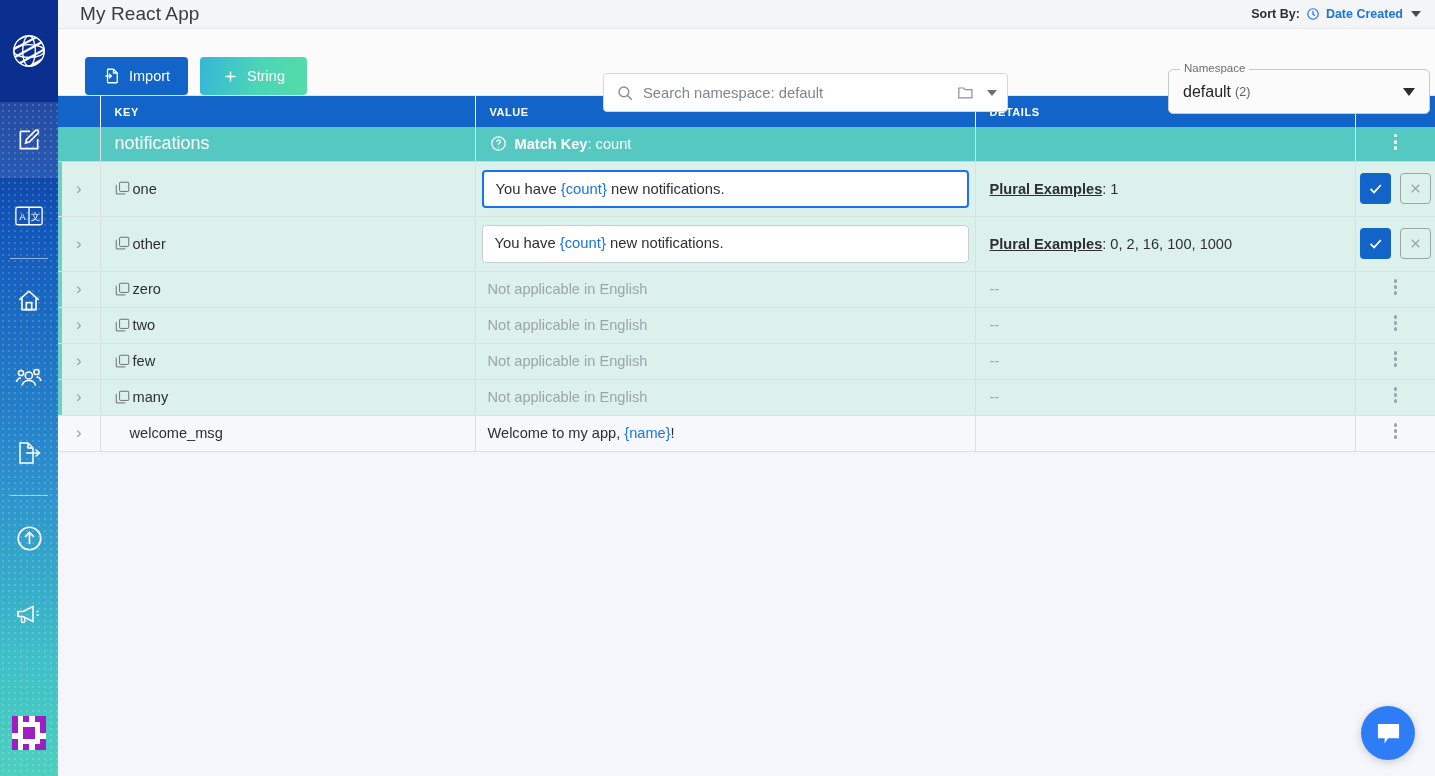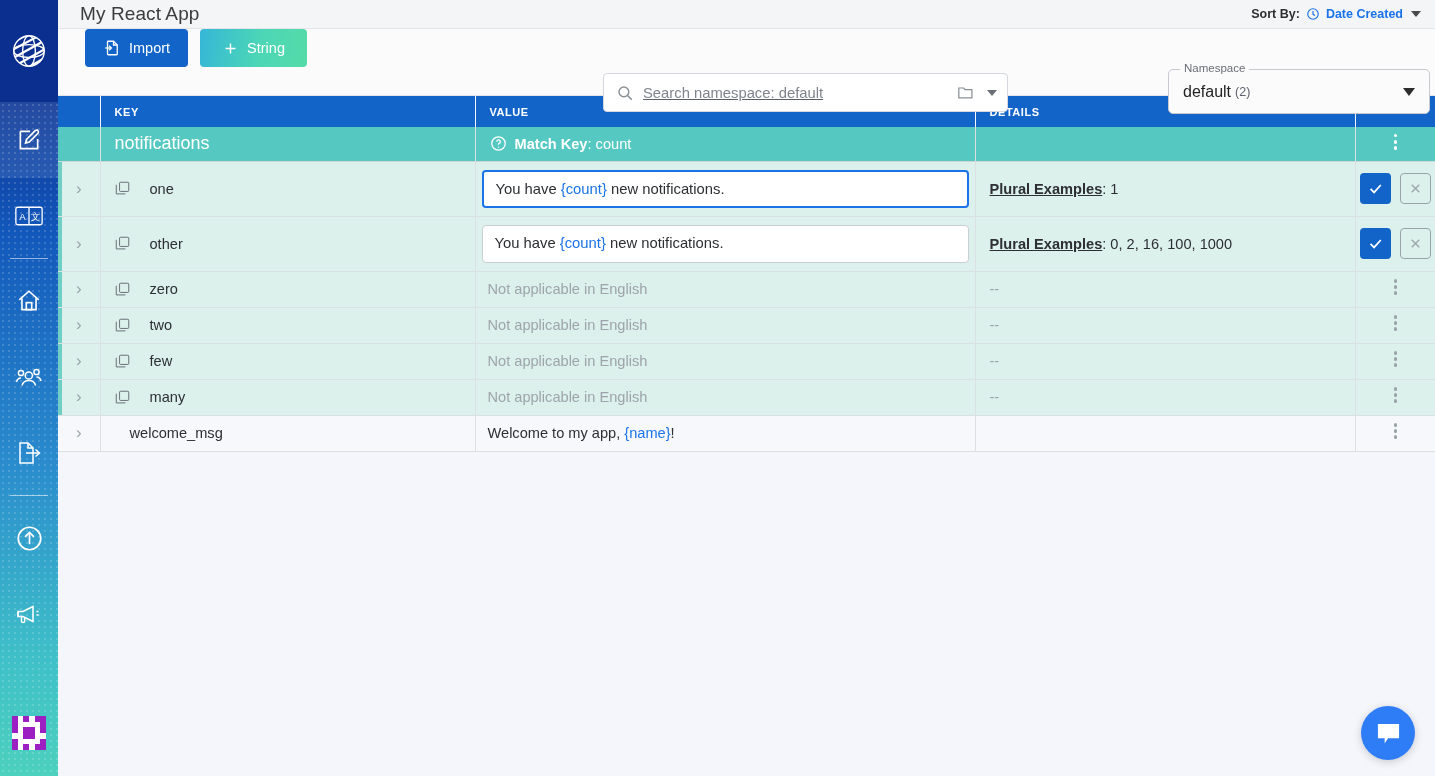--- a/index.html
+++ b/index.html
@@ -50,38 +50,38 @@
   .sortby .lbl { color:#2f2f2f; font-weight:700; }
   .sortby .val { color:#1a73e8; font-weight:700; }
   .caret-dn {
     width:0;height:0;border-left:5px solid transparent;border-right:5px solid transparent;
     border-top:6px solid #4a4a4a; margin-left:2px;
   }
 
   .toolbar {
     height:67px; flex:0 0 67px; background:#fbfbfc; position:relative;
     border-bottom:1px solid #e3e5ea;
-    display:flex; align-items:flex-start;
+    display:flex; align-items:flex-end;
   }
   .btn {
     border:none; border-radius:4px; color:#fff; font-size:14.5px;
     display:inline-flex; align-items:center; gap:8px; cursor:pointer;
     font-family:inherit; height:38px; padding:0 18px; font-weight:400;
   }
   .btn-import { background:#1264c9; margin-left:27px; }
   .btn-string { background:linear-gradient(100deg,#35b6d8 0%,#4cd6b6 55%,#55dba8 100%); margin-left:12px; padding:0 22px;}
 
   .search {
     position:absolute; left:545px; top:44px; width:405px; height:39px;
     background:#fff; border:1px solid #d4d7dd; border-radius:4px;
     display:flex; align-items:center; padding:0 10px 0 12px; gap:9px;
   }
   .search input {
     flex:1 1 auto; border:none; outline:none; font-size:14.8px; color:#5d6067;
-    font-family:inherit; background:transparent; min-width:0;text-decoration:underline;
+    font-family:inherit; background:transparent; min-width:0;
   }
   .search input::placeholder { color:#7f848c; }
 
   .ns-wrap { position:absolute; left:1110px; top:40px; display:flex; align-items:center; gap:10px;}
   .ns-select {
     width:262px; height:45px; border:1px solid #c6c9cf; border-radius:5px;
     background:#fbfbfc; position:relative; display:flex; align-items:center; padding:0 14px;
   }
   .ns-legend {
     position:absolute; top:-8px; left:11px; background:#fbfbfc; padding:0 4px;
@@ -121,21 +121,21 @@
   
   tr.child td { background:#dcf1ec; }
   tr.child td.c-gutter { background:#dcf1ec; position:relative; }
   tr.child td.c-gutter::before{
     content:""; position:absolute; left:0; top:0; bottom:0; width:4px; background:#6fcfc6;
   }
   tr.plain td { background:#f7f8fb; }
   tr.plain td.c-gutter { background:#f7f8fb; }
 
   .chev { color:#9aa3a8; font-size:17px; text-align:center; cursor:pointer; user-select:none; }
-  .keycell { display:flex; align-items:center; gap:20px; padding-left:14px; font-size:14.6px; color:#2d2f33; }
+  .keycell { display:flex; align-items:center; gap:3px; padding-left:14px; font-size:14.6px; color:#2d2f33; }
   .keycell.noicon { padding-left:29px; }
 
   .valcell { padding:0 0 0 12px; font-size:14.6px; color:#2d2f33; }
   .val-na { color:#9ea4ab; }
   .ph { color:#1a73e8; }
 
   .editbox {
     background:#fff; border:1px solid #c9ced4; border-radius:4px;
     height:38px; margin:8px 6px 8px 6px; padding:9px 12px;
     font-size:14.8px; color:#2d2f33; outline:none; overflow:hidden;

